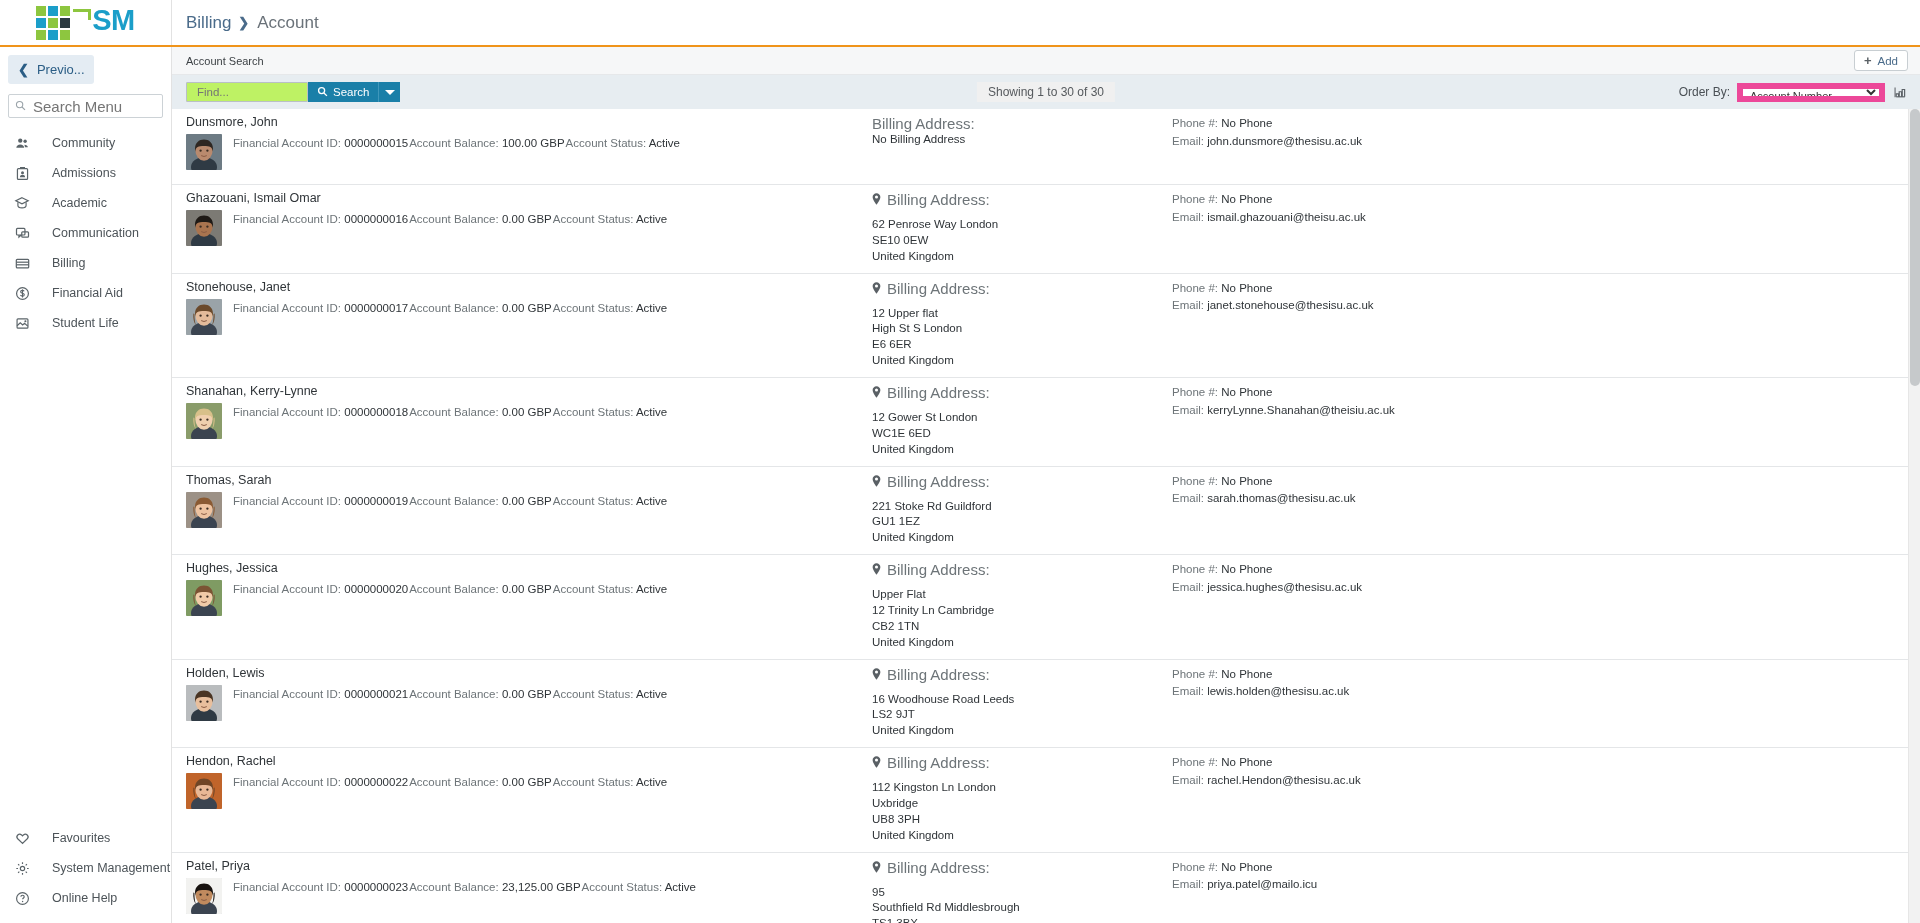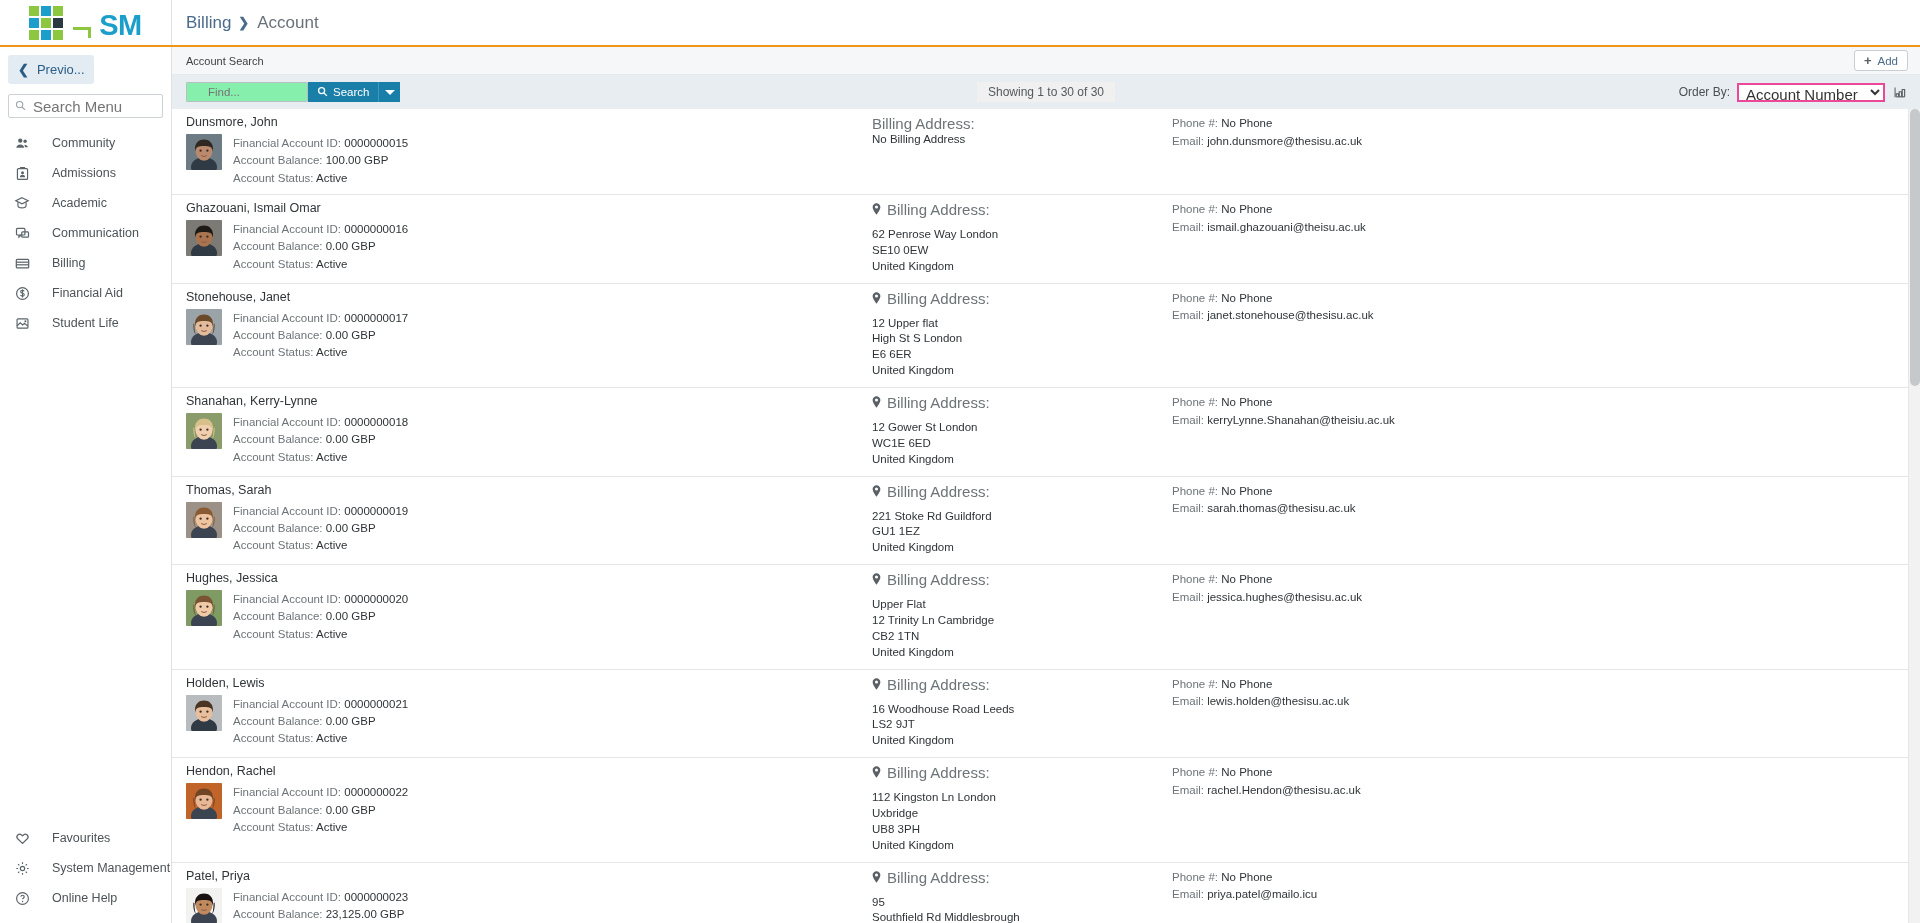--- a/index.html
+++ b/index.html
@@ -9,21 +9,21 @@
     background:#ffffff; color:#333;
   }
   #app{ width:1920px; height:923px; display:flex; flex-direction:column; }
 
   
   .topbar{ height:45px; display:flex; align-items:stretch; background:#fff; flex:0 0 45px; }
   .brand{
     width:172px; flex:0 0 172px; display:flex; align-items:center; justify-content:center;
     border-right:1px solid #e2e2e2; background:#fff;
   }
-  .logo{ display:flex; align-items:flex-end; gap:7px; }
+  .logo{ display:flex; align-items:flex-start; gap:0; }
   .logo-grid{ display:grid; grid-template-columns:repeat(3,10px); grid-template-rows:repeat(3,10px); gap:2px; }
   .logo-grid i{ display:block; width:10px; height:10px; }
   .logo-hook{ width:18px; height:16px; position:relative; margin-left:3px; margin-right:1px; }
   .logo-hook:before{ content:""; position:absolute; left:0; top:3px; width:17px; height:3px; background:#8dc63f; }
   .logo-hook:after{ content:""; position:absolute; right:0; top:3px; width:3px; height:11px; background:#8dc63f; }
   .logo-text{ font-size:29px; font-weight:bold; color:#1b9ec9; letter-spacing:-0.5px; line-height:1; }
 
   .crumbbar{ flex:1; display:flex; align-items:center; padding-left:14px; background:#fff; }
   .crumb{ font-size:17px; color:#6a7279; }
   .crumb.link{ color:#4a6b8a; }
@@ -78,42 +78,42 @@
     display:flex; align-items:center; gap:6px; border:1px solid #c8ced2; background:#fff;
     border-radius:3px; padding:3px 9px; font-size:11.5px; color:#4a6b8a; cursor:pointer;
   }
   .add-btn .plus{ color:#5a6065; font-weight:bold; font-size:13px; line-height:1; }
 
   .toolbar{
     height:34px; flex:0 0 34px; background:#e7edf1; display:flex; align-items:center;
     padding:0 12px 0 14px; position:relative;
   }
   .find-input{
-    width:122px; height:20px; border:1px solid #b9c0c5; border-radius:1px; background:#86efac;
-    font-size:11.5px; padding:0 21px; outline:none; color:#555;
+    width:122px; height:20px; border:1px solid #b9c0c5; border-radius:1px; background:#bef264;
+    font-size:11.5px; padding:0 10px; outline:none; color:#555;
     font-family:"Liberation Sans", sans-serif;
   }
   .search-btn{
     height:20px; background:#1a7fa8; color:#fff; display:flex; align-items:center; gap:5px;
     padding:0 9px; font-size:11.5px; cursor:pointer; border:none;
   }
   .search-split{
     height:20px; width:22px; background:#1a7fa8; border-left:1px solid #3f97bb; cursor:pointer;
     display:flex; align-items:center; justify-content:center;
   }
   .caret-down{ width:0;height:0;border-left:5px solid transparent;border-right:5px solid transparent;border-top:5px solid #fff; }
 
   .showing{
     position:absolute; left:50%; transform:translateX(-50%);
     background:#f0f0f0; font-size:12px; color:#55595d; padding:3px 11px;
   }
   .order-wrap{ margin-left:auto; display:flex; align-items:center; gap:7px; }
   .order-label{ font-size:12px; color:#4a5055; }
   .order-select{
-    width:148px; height:19px; font-size:15px; border:2px solid #ec4899; background:#fff;
+    width:148px; height:19px; font-size:11px; border:6px solid #ec4899; background:#fff;
     color:#333; font-family:"Liberation Sans", sans-serif; padding-left:3px; border-radius:0;
   }
   .sort-ico{ width:16px; height:16px; color:#5a6065; cursor:pointer; display:flex; align-items:center; justify-content:center; }
 
   
   .list-scroll{ flex:1; overflow:hidden; position:relative; background:#fff; }
   .list{ padding-right:12px; }
   .row{
     display:flex; border-bottom:1px solid #e4e6e8; padding:6px 0 8px 0; background:#fff;
     min-height:76px;
@@ -121,21 +121,21 @@
   .col-person{ width:700px; flex:0 0 700px; padding-left:14px; }
   .col-addr{ width:300px; flex:0 0 300px; }
   .col-contact{ flex:1; padding-right:14px; }
 
   .person-name{ font-size:12.5px; color:#2f3438; margin-bottom:5px; }
   .person-body{ display:flex; gap:11px; }
   .avatar{
     width:36px; height:36px; flex:0 0 36px; overflow:hidden; background:#cfd4d8; border-radius:1px;
   }
   .avatar svg{ display:block; width:36px; height:36px; }
-  .fields{ display:flex; flex-direction:column; gap:1px; padding-top:1px; }
+  .fields{ display:flex; flex-direction:row; gap:1px; padding-top:1px; }
   .fld{ font-size:11.5px; color:#6d7478; line-height:1.42; }
   .fld b{ font-weight:normal; color:#2f3438; }
 
   .addr-head{ display:flex; align-items:center; gap:6px; font-size:15px; color:#6d7478; }
   .pin{ color:#5a6065; }
   .addr-lines{ margin-top:9px; font-size:11.5px; color:#2f3438; line-height:1.38; }
   .addr-lines.nopin{ margin-top:0; }
 
   .contact-line{ font-size:11.5px; color:#6d7478; line-height:1.55; }
   .contact-line b{ font-weight:normal; color:#2f3438; }

